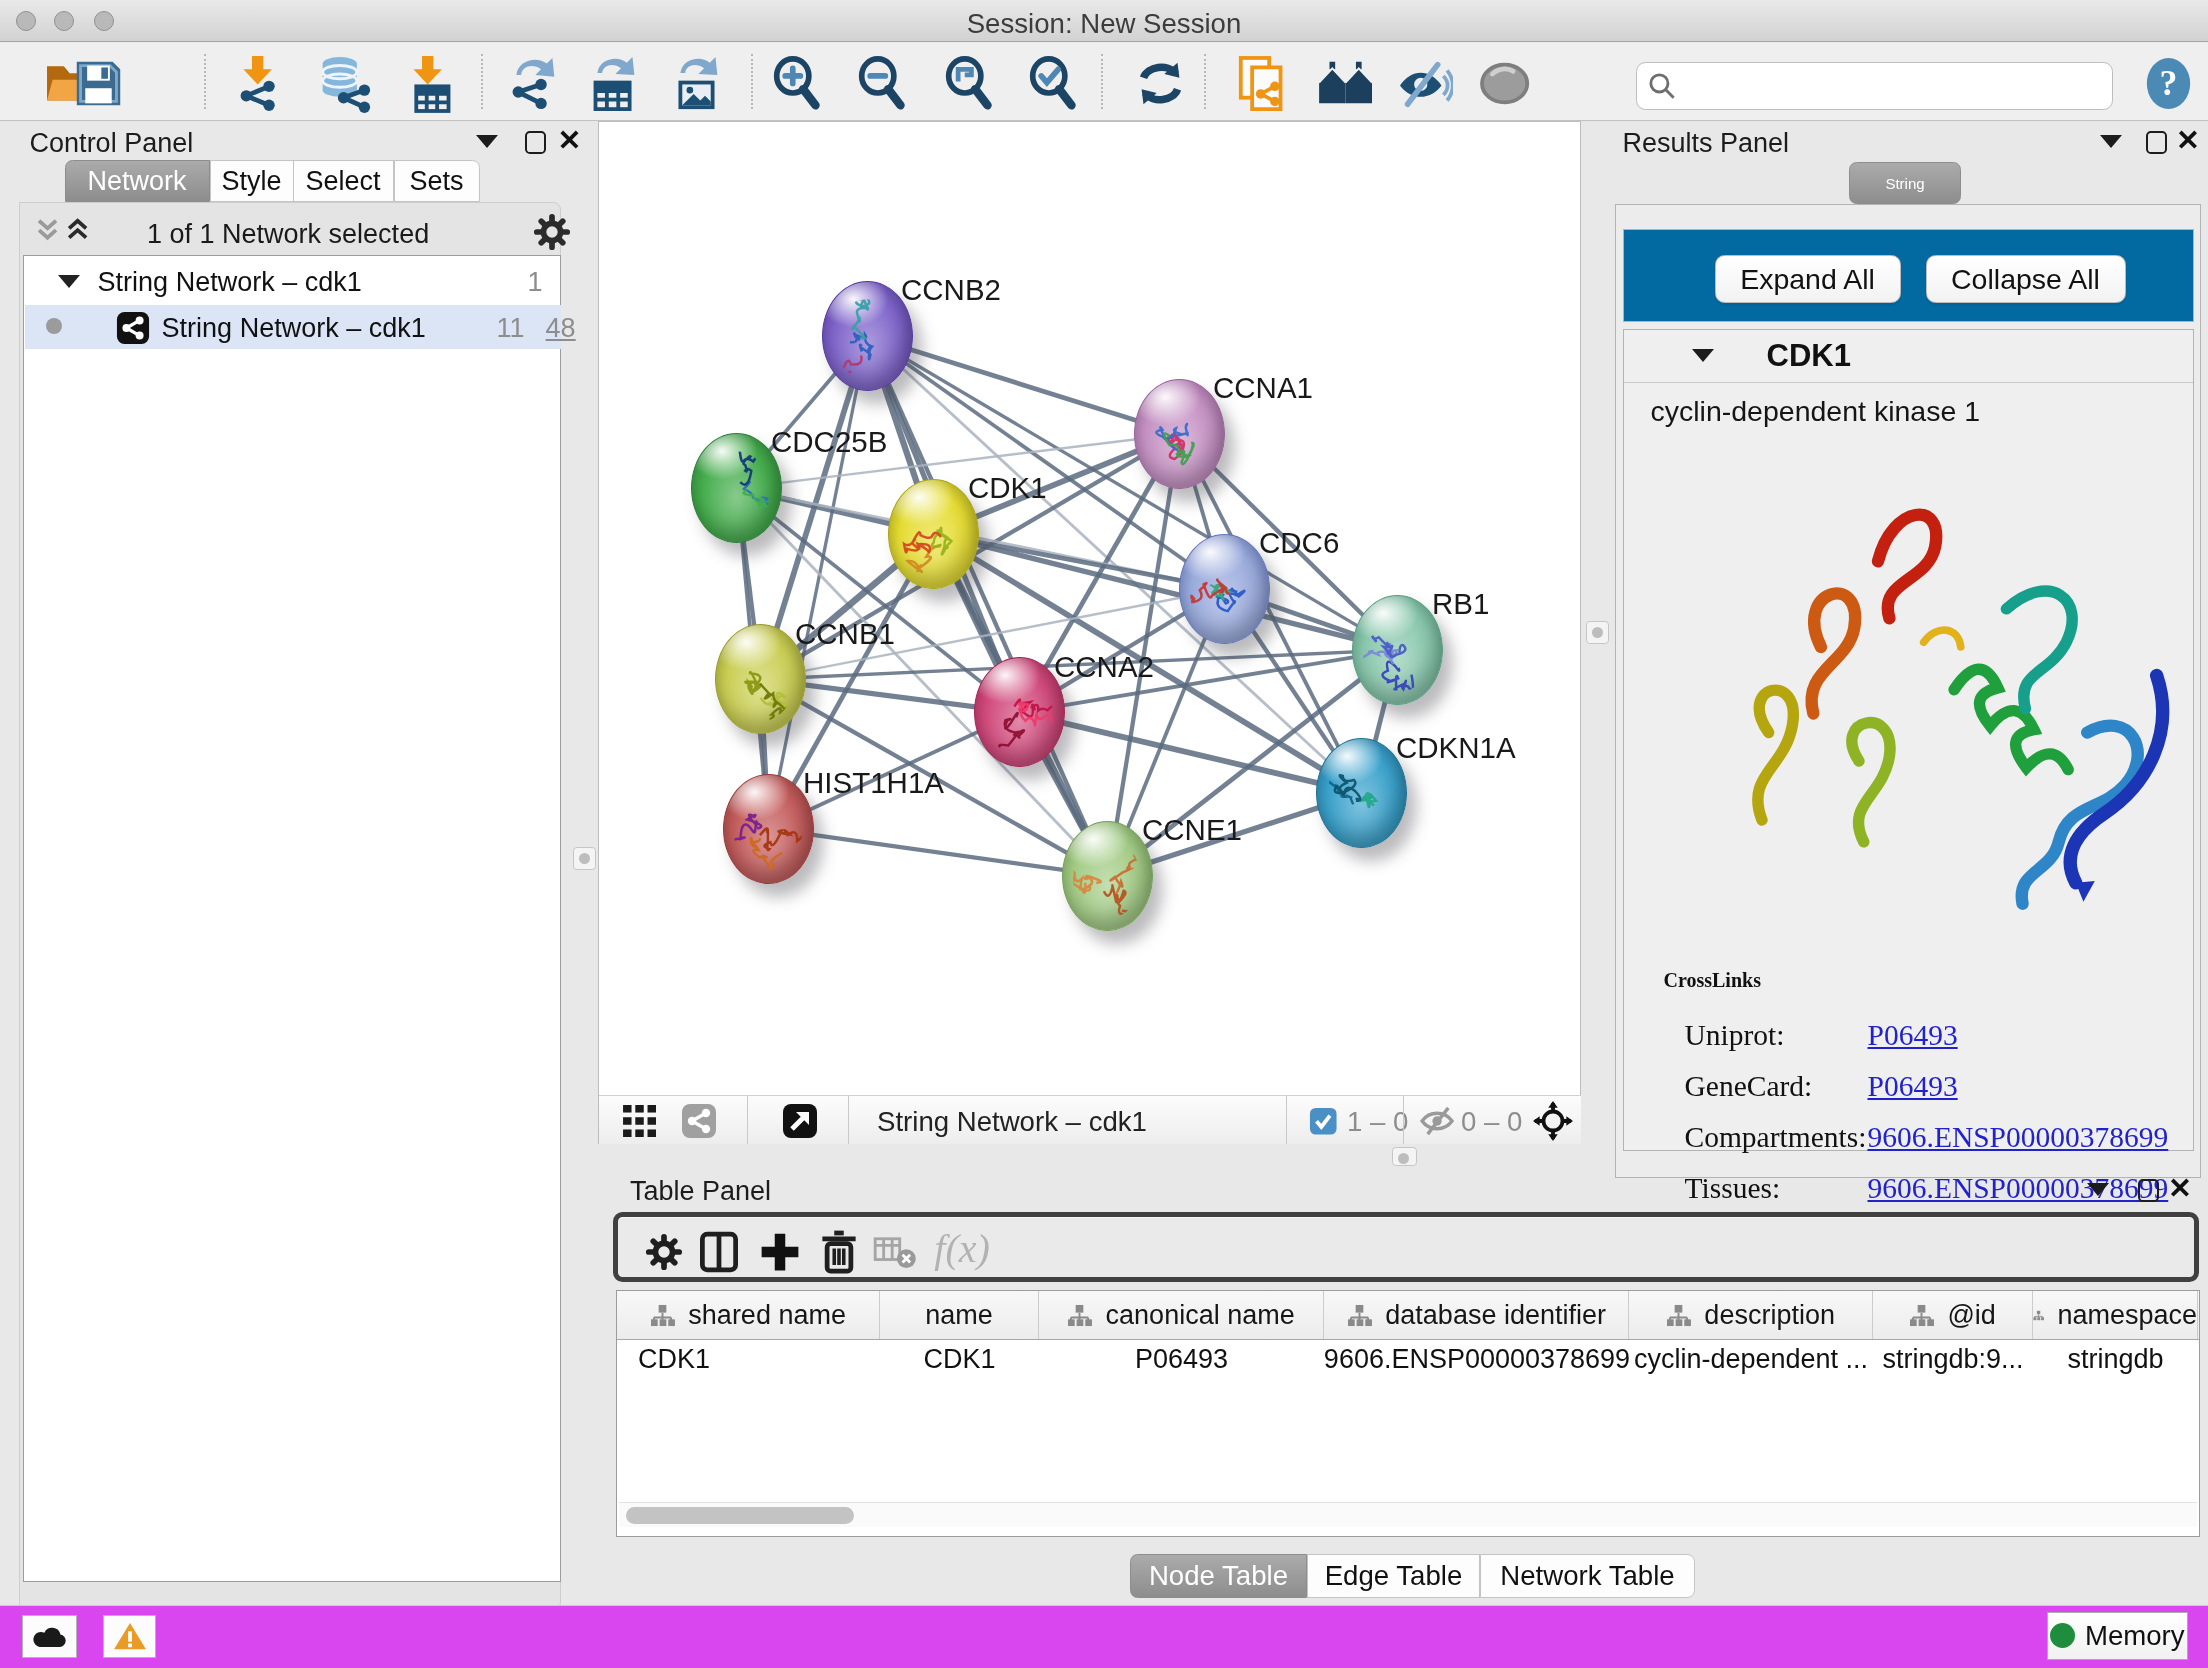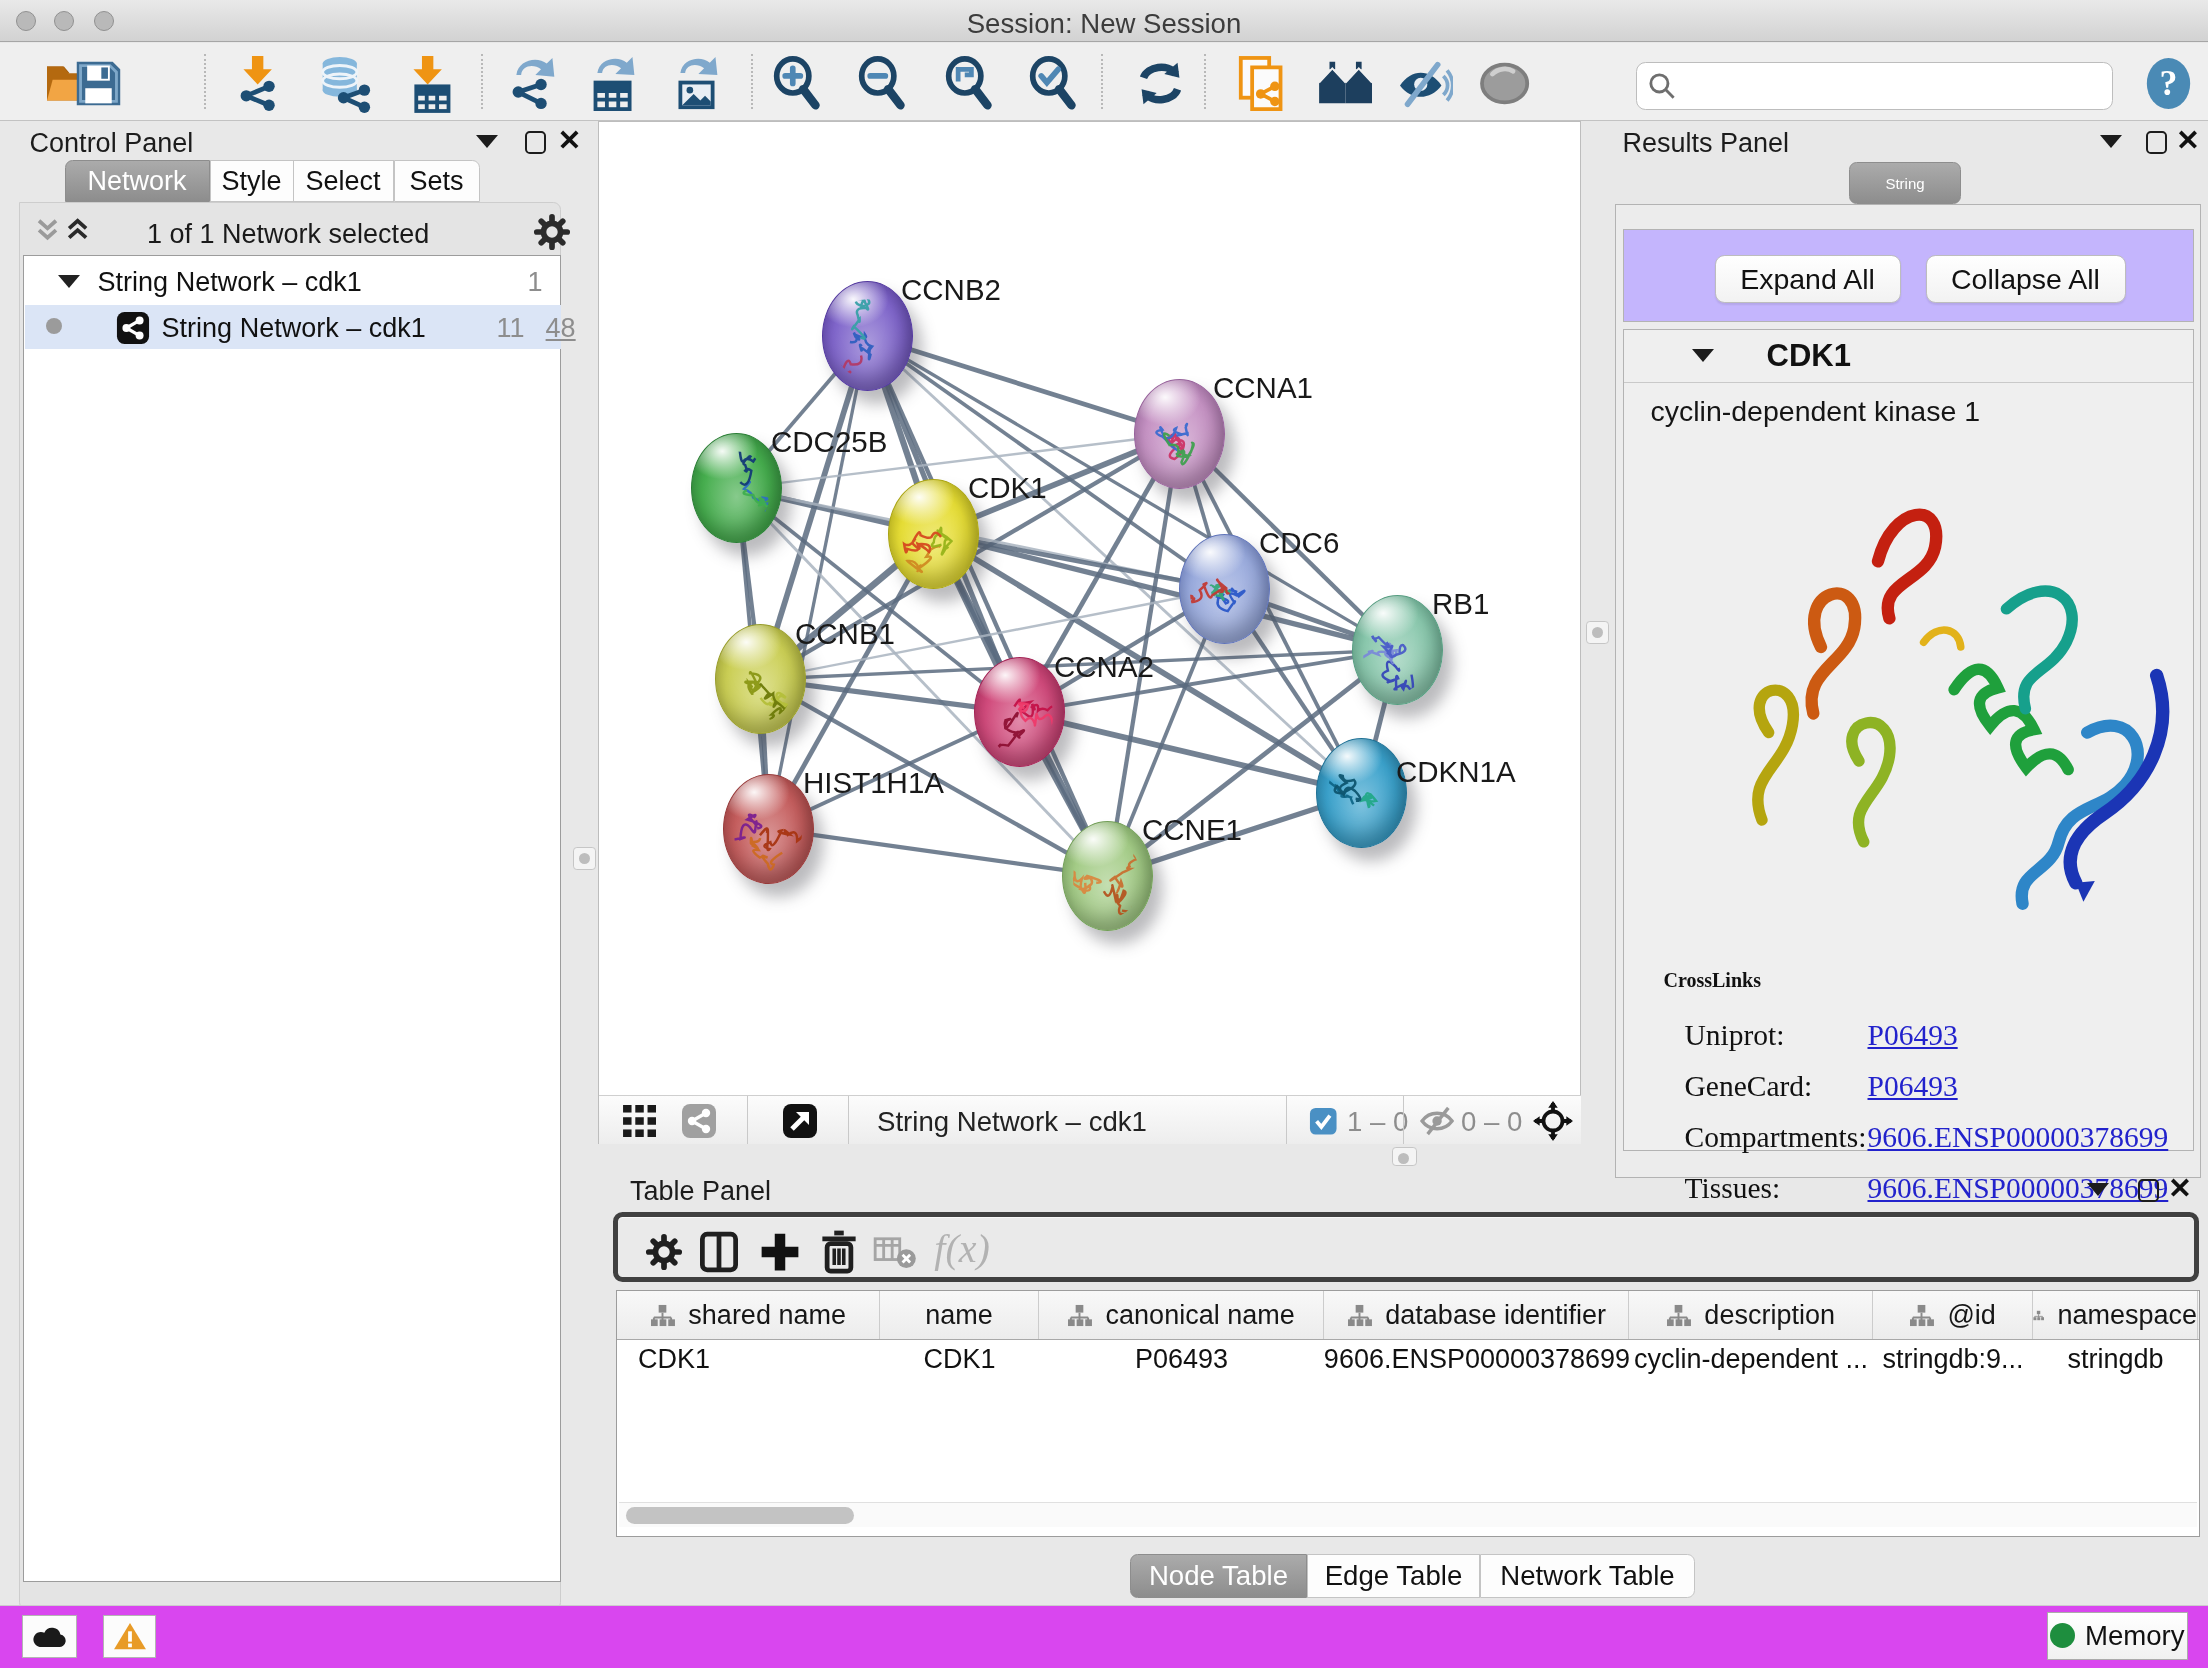--- a/index.html
+++ b/index.html
@@ -475,21 +475,21 @@
                 <ellipse cx="38" cy="44" rx="36" ry="42"></ellipse>
               </clipPath>
             </defs>
             <g clip-path="url(#clip8)">
               <path d="M29.8,52.7 q-3.2,-6.7 -2.6,-7.3 q-7.3,-2.6 -2.5,-1.2 q-12.5,2.2 -3.6,-3.5 q-2.1,5.7 -11.1,-8.8 q5.6,6.9 -10.9,-7.3 q11.4,-12.7 -4.9,8.2 q10.0,-5.0 -1.5,-10.6 q8.7,-3.0 -11.2,-12.0 q9.3,5.1 0.1,-0.3" fill="none" stroke="#0f6688" stroke-width="2.6" opacity="0.95"></path>
               <path d="M48.7,43.8 q-6.6,-2.1 -2.2,12.8 q-2.0,-11.8 -5.4,-9.8 q-3.5,-0.0 1.5,1.2 q0.5,-11.2 5.8,-4.5 q-2.8,-4.5 5.5,5.6 q-12.2,2.5 -7.0,-5.6 q8.1,1.7 -8.2,5.4 q5.7,-11.8 8.3,6.6 q-3.9,-8.9 4.8,-1.3" fill="none" stroke="#22a888" stroke-width="2.6" opacity="0.95"></path>
               <path d="M32.3,46.8 q7.5,0.7 0.5,2.3 q9.3,0.5 -1.1,-10.4 q-10.0,-8.2 -11.9,3.9 q-7.6,-9.1 -6.3,-10.1 q-9.2,9.4 7.7,8.5 q-11.5,-5.0 1.5,-10.8 q-12.0,-10.6 -4.0,-7.5 q-0.2,7.8 11.9,4.4 q5.7,5.9 -10.9,12.9" fill="none" stroke="#0e5570" stroke-width="2.6" opacity="0.95"></path>
             </g>
           </svg>
         </div>
-        <div class="abs netlabel" style="left: 797px; top: 609px; margin-top: 24px;">CDKN1A</div>
+        <div class="abs netlabel" style="left: 797px; top: 609px;">CDKN1A</div>
         <div class="node abs" style="left: 124px; top: 652px; width: 91px; height: 110px; background: radial-gradient(55% 36% at 34% 16%, rgba(255, 255, 255, 0.95), rgba(255, 255, 255, 0) 72%), radial-gradient(at 50% 58%, rgb(217, 150, 150) 0%, rgb(197, 94, 94) 55%, rgb(150, 57, 57) 100%); border: 1.9px solid rgb(150, 57, 57); box-shadow: rgba(0, 0, 0, 0.25) -5.7px -11.4px 19px inset, rgba(60, 60, 70, 0.35) 9.5px 13.3px 15px;">
           <svg width="72" height="84" viewBox="0 0 76 88" style="position:absolute;left:7.6px;top:15px;">
             <defs>
               <clipPath id="clip9">
                 <ellipse cx="38" cy="44" rx="36" ry="42"></ellipse>
               </clipPath>
             </defs>
             <g clip-path="url(#clip9)">
               <path d="M26.6,40.3 q12.3,-2.5 -10.5,-9.4 q11.7,-7.9 7.5,-2.9 q-12.3,-7.4 2.1,8.9 q0.6,-10.8 -1.4,6.6 q-0.1,3.4 -5.8,-5.0 q-8.6,-8.5 -9.6,12.9 q12.3,-3.9 -9.6,1.2 q-12.8,-2.0 -8.5,2.3 q9.6,-6.0 -9.2,-5.0" fill="none" stroke="#7a2090" stroke-width="2.6" opacity="0.95"></path>
               <path d="M29.7,50.4 q-0.5,4.7 -8.5,4.0 q-1.6,-8.9 -1.2,1.6 q12.7,8.1 1.8,2.3 q1.3,-4.2 6.3,4.7 q-11.8,-1.6 1.2,7.9 q1.9,-1.3 8.2,0.1 q-11.1,-5.9 0.2,6.4 q2.8,11.7 6.4,1.0 q-8.6,-1.7 8.9,-12.5" fill="none" stroke="#cc6a22" stroke-width="2.6" opacity="0.95"></path>
@@ -570,21 +570,21 @@
   <div class="abs grip" style="left:1586px; top:621px;"></div>
   <div class="abs grip" style="left:1392px; top:1147px; width:25px; height:19px;"></div>
 
   <div class="abs" style="left:1613px; top:122px; width:595px; height:1058px;">
     <div class="abs phead" style="left:9.5px; top:5.7px;">Results Panel</div>
     <div class="abs hicon-tri" style="left:487px; top:13.3px;"></div>
     <div class="abs hicon-sq" style="left:533px; top:8.6px;"></div>
     <div class="abs hicon-x" style="left:563px; top:6.7px;">✕</div>
     <div class="abs tab sel" style="left:236px; top:40px; width:112px; height:42px; border-radius:7.6px;">String</div>
     <div class="abs rbox" style="left:1.9px; top:82px; width:586px; height:974px; background:#ececec;"></div>
-    <div class="abs rbox" style="left:9.5px; top:107px; width:571px; height:93px; background:#c4b5fd;">
+    <div class="abs rbox" style="left:9.5px; top:107px; width:571px; height:93px; background:#0369a1;">
       <div class="abs rbtn" style="left:91px; top:25px; width:186px; height:48px;">Expand All</div>
       <div class="abs rbtn" style="left:302px; top:25px; width:200px; height:48px;">Collapse All</div>
     </div>
     <div class="abs rbox" style="left:9.5px; top:207px; width:571px; height:822px; background:#efefef;">
       <div class="abs" style="left:0; top:0; width:569px; height:53px; border-bottom:1px solid #c9c9c9;">
         <div class="abs hicon-tri" style="left:68px; top:19px;"></div>
         <div class="abs" style="left:143px; top:7.6px; font-size:31px; font-weight:bold; color:#111;">CDK1</div>
       </div>
       <div class="abs" style="left:27px; top:65px; font-size:28.5px; color:#151515;">cyclin-dependent kinase 1</div>
       <svg class="abs" style="left:59px; top:122px;" width="487" height="504" viewBox="0 0 512 530">

